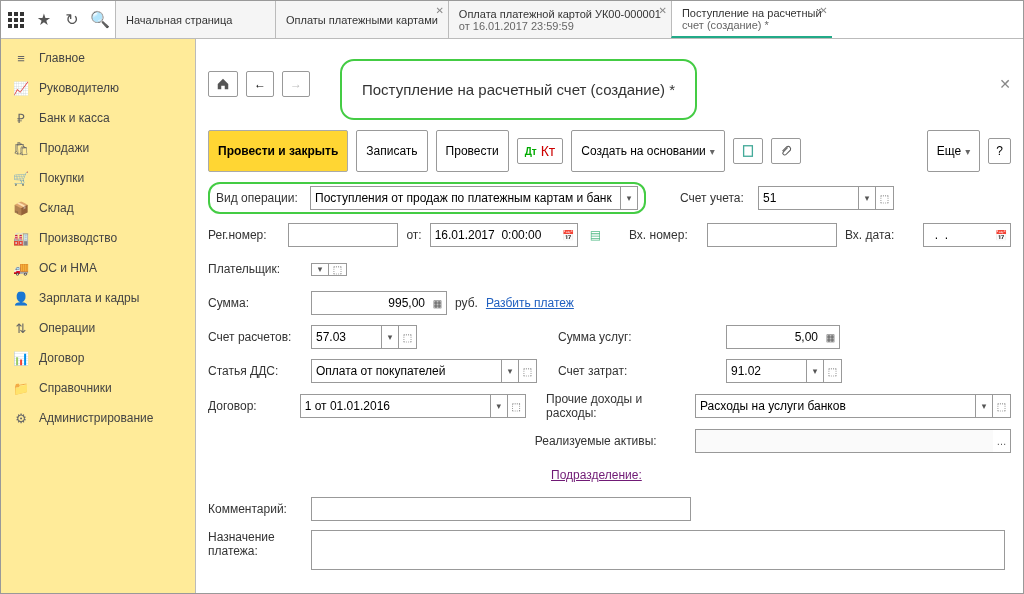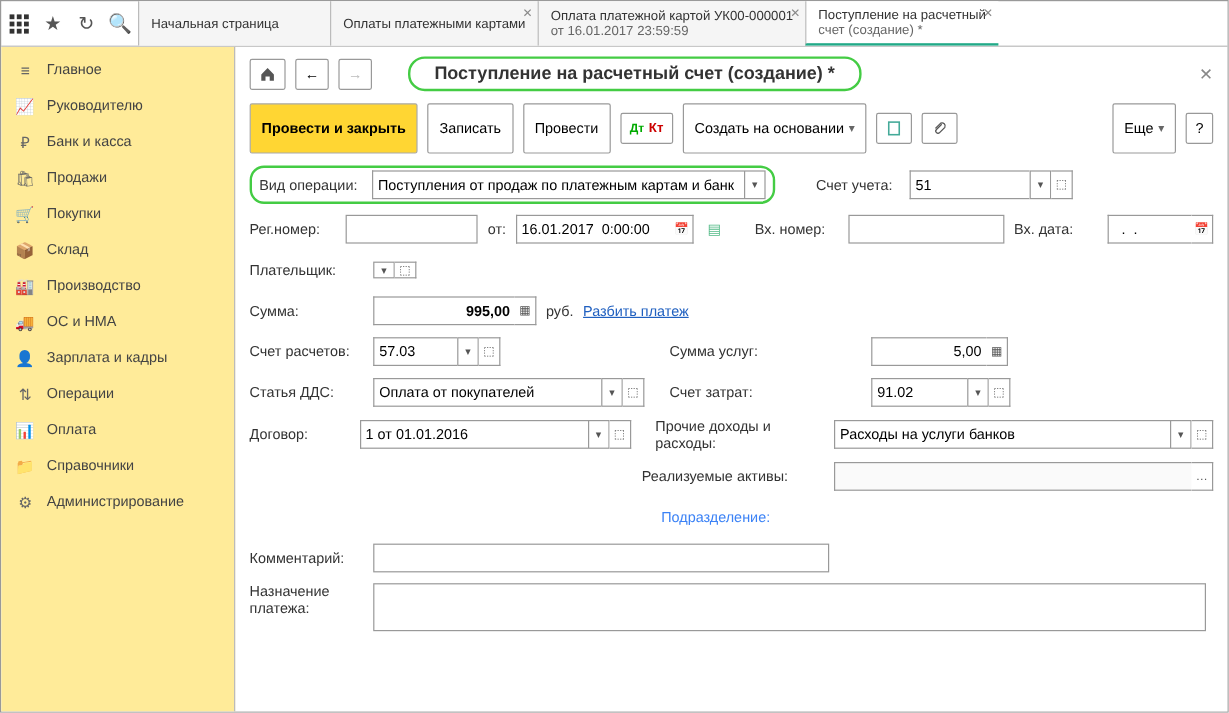--- a/index.html
+++ b/index.html
@@ -17,40 +17,40 @@
 .tab .l1 { white-space: nowrap; overflow: hidden; text-overflow: ellipsis; }
 .tab .l2 { white-space: nowrap; overflow: hidden; text-overflow: ellipsis; color: #666; }
 .body { display: flex; flex: 1; overflow: hidden; }
 .sidebar { width: 195px; background: #ffeb99; border-right: 1px solid #bbb; padding-top: 4px; overflow-y: auto; }
 .nav-item { display: flex; align-items: center; padding: 7px 12px; gap: 10px; cursor: pointer; color: #444; }
 .nav-icon { width: 16px; height: 16px; display: flex; align-items: center; justify-content: center; font-size: 13px; color: #666; }
 .main { flex: 1; display: flex; flex-direction: column; padding: 8px 12px; overflow: auto; }
 .title-row { display: flex; align-items: center; gap: 8px; margin-bottom: 10px; }
 .btn { border: 1px solid #999; background: #fff; padding: 20px 9px; font-size: 12px; border-radius: 2px; cursor: pointer; display: inline-flex; align-items: center; gap: 4px; height: 26px; }
 .btn.icon-only { padding: 4px 7px; }
-.title-box { border: 2px solid #4c4; border-radius: 14px; padding: 4px 20px; font-weight: bold; font-size: 15px; margin-left: 22px; }
+.title-box { border: 2px solid #4c4; border-radius: 14px; padding: 20px 20px; font-weight: normal; font-size: 15px; margin-left: 22px; margin-top: 12px; }
 .close-x { margin-left: auto; color: #888; cursor: pointer; font-size: 14px; }
 .toolbar { display: flex; align-items: center; gap: 8px; margin-bottom: 10px; }
 .btn.primary { background: #ffd633; border-color: #aaa; font-weight: bold; }
 .btn.dropdown::after { content: " ▾"; color: #666; font-size: 10px; }
 .gap-flex { flex: 1; }
 .form-row { display: flex; align-items: center; gap: 8px; margin-bottom: 8px; min-height: 26px; }
 .label { width: 95px; color: #333; }
 .label.right-col { width: auto; min-width: 70px; }
 .input { border: 1px solid #999; height: 24px; padding: 2px 4px; background: #fff; font-size: 12px; }
 .input.ro { background: #fafafa; }
 .combo { display: flex; }
 .combo .input { border-right: none; }
 .combo .drop { border: 1px solid #999; width: 18px; display: flex; align-items: center; justify-content: center; background: #fff; cursor: pointer; font-size: 9px; color: #555; }
 .combo .ext { border: 1px solid #999; border-left: none; width: 18px; display: flex; align-items: center; justify-content: center; background: #fff; cursor: pointer; font-size: 10px; color: #555; }
 .green-wrap { border: 2px solid #4c4; border-radius: 12px; padding: 2px 6px; display: flex; align-items: center; gap: 6px; }
 .link { color: #2060c0; text-decoration: underline; cursor: pointer; }
 .textarea { border: 1px solid #999; resize: none; font-size: 12px; font-family: inherit; padding: 2px; }
 .svg-icon { width: 14px; height: 14px; }
-.dimmed { color: #3b82f6; }
+.dimmed { color: #701a75; text-decoration: underline; }
 </style>
 </head>
 <body>
 
 <div class="app">
   <div class="topbar">
     <div class="topbar-icons">
       <div class="ico">
           <div class="apps-icon">
             <span></span>
@@ -126,21 +126,21 @@
       <div class="nav-item">
           <span class="nav-icon">👤</span>
           <span>Зарплата и кадры</span>
         </div>
       <div class="nav-item">
           <span class="nav-icon">⇅</span>
           <span>Операции</span>
         </div>
       <div class="nav-item">
           <span class="nav-icon">📊</span>
-          <span>Оплата</span>
+          <span>Договор</span>
         </div>
       <div class="nav-item">
           <span class="nav-icon">📁</span>
           <span>Справочники</span>
         </div>
       <div class="nav-item">
           <span class="nav-icon">⚙</span>
           <span>Администрирование</span>
         </div>
     </div>
@@ -158,21 +158,21 @@
         <div class="title-box">Поступление на расчетный счет (создание) *</div>
         <span class="close-x">✕</span>
       </div>
 
       <div class="toolbar">
         <button class="btn primary">Провести и закрыть</button>
         <button class="btn">Записать</button>
         <button class="btn">Провести</button>
         <button class="btn icon-only">
             <span style="color:#0a0;font-size:10px;font-weight:bold">Дт</span>
-            <span style="color:#c00;font-size:11px;font-weight:bold">Кт</span>
+            <span style="color:#c00;font-size:14px;font-weight:normal">Кт</span>
           </button>
         <button class="btn dropdown">Создать на основании</button>
         <button class="btn icon-only">
           <svg class="svg-icon" viewBox="0 0 16 16">
               <rect x="3" y="2" width="10" height="12" fill="none" stroke="#4a9" stroke-width="1.5"></rect>
             </svg>
         </button>
         <button class="btn icon-only">
           <svg class="svg-icon" viewBox="0 0 16 16">
               <path d="M10 4l-5 5a2 2 0 003 3l5-5a3 3 0 00-4-4l-5 5" fill="none" stroke="#555" stroke-width="1.2"></path>
@@ -222,21 +222,21 @@
         <span class="label">Плательщик:</span>
         <div class="combo">
           <div class="drop">▾</div>
           <div class="ext">⬚</div>
         </div>
       </div>
 
       <div class="form-row">
         <span class="label">Сумма:</span>
         <div class="combo">
-          <input class="input" style="width: 118px; text-align: right; font-weight: bold;" value="995,00">
+          <input class="input" style="width: 118px; text-align: right;" value="995,00">
           <div class="ext">▦</div>
         </div>
         <span>руб.</span>
         <span class="link">Разбить платеж</span>
       </div>
 
       <div class="form-row">
         <span class="label">Счет расчетов:</span>
         <div class="combo">
           <input class="input" style="width: 70px;" value="57.03">

